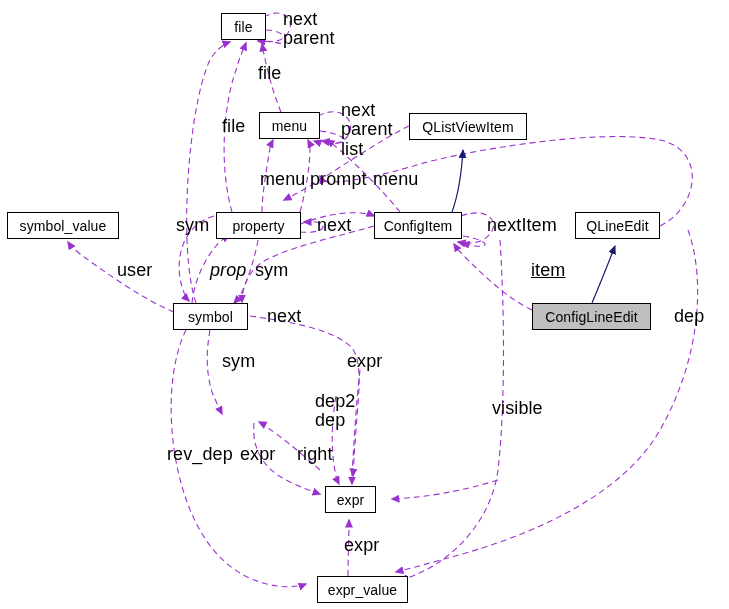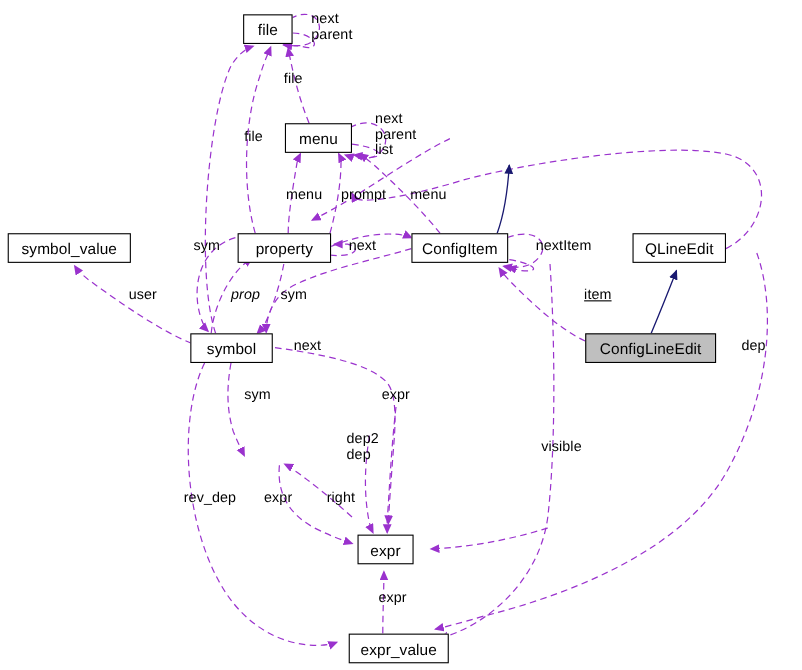--- a/index.html
+++ b/index.html
@@ -36,21 +36,21 @@
     align-items: center;
     justify-content: center;
     white-space: nowrap;
     letter-spacing: 0.1px;
   }
   .node.highlight {
     background: #bfbfbf;
   }
   .edge-label {
     position: absolute;
-    font-size: 13px;
+    font-size: 18px;
     color: #000000;
     line-height: 1.08;
     white-space: pre;
     letter-spacing: 0.1px;
   }
 </style>
 </head>
 <body>
 
 <div id="diagram-canvas">
@@ -131,20 +131,21 @@
     <g fill="none" stroke="#191970" stroke-width="1.2" marker-end="url(#ah-i)">
       <path d="M452,212 C460,190 462,166 463,150"></path>
       <path d="M592,303 C600,284 608,264 615,246"></path>
     </g>
   </svg>
 
   <div class="node" style="left:221px;top:13px;width:45px;height:27px;">file</div>
 
   <div class="node" style="left:259px;top:112px;width:61px;height:27px;">menu</div>
 
+  <div class="node" style="left:409px;top:113px;width:118px;height:27px;">QListViewItem</div>
 
   <div class="node" style="left:7px;top:212px;width:112px;height:27px;">symbol_value</div>
 
   <div class="node" style="left:216px;top:212px;width:85px;height:27px;">property</div>
 
   <div class="node" style="left:374px;top:212px;width:88px;height:27px;">ConfigItem</div>
 
   <div class="node" style="left:575px;top:212px;width:85px;height:27px;">QLineEdit</div>
 
   <div class="node" style="left:173px;top:303px;width:75px;height:27px;">symbol</div>

